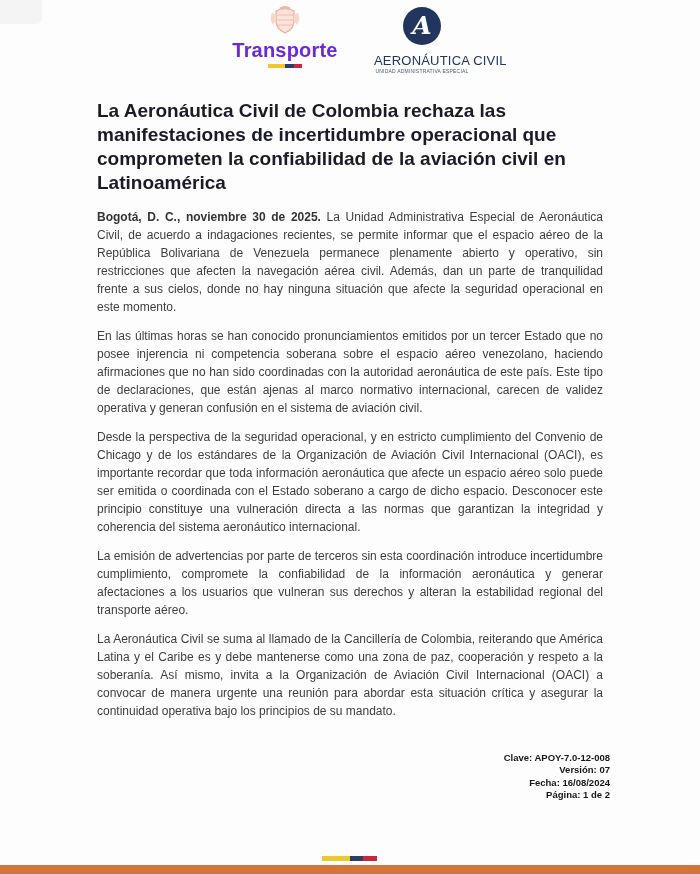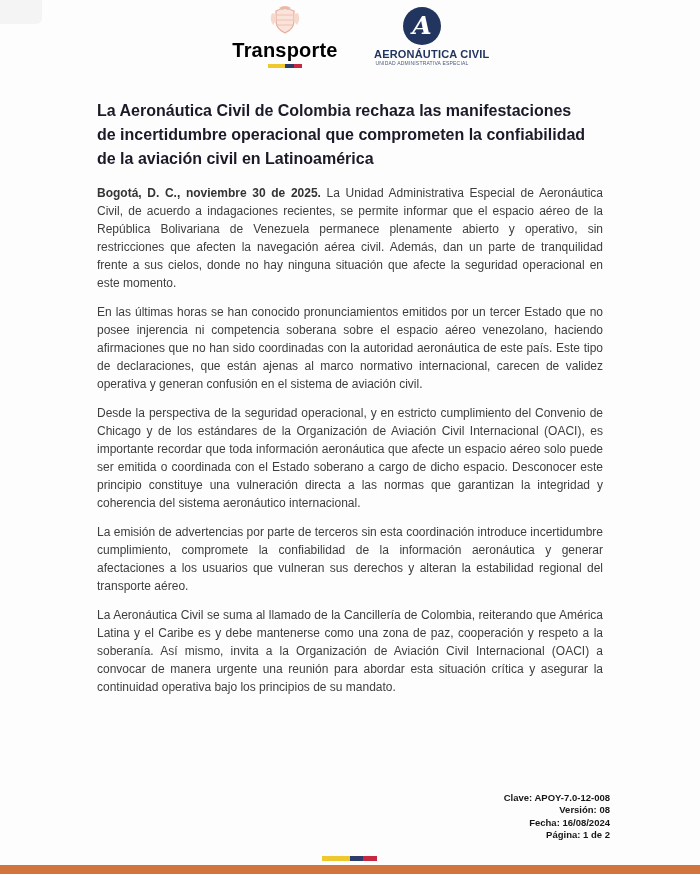--- a/index.html
+++ b/index.html
@@ -17,58 +17,58 @@
   }
   
   .header {
     position: absolute; top: 5px; left: 0; right: 0;
     display: flex; justify-content: center; align-items: flex-start; gap: 34px;
   }
   .logo-transporte { width: 110px; text-align: center; }
   .logo-transporte .arms { display: block; margin: 0 auto; }
   .logo-transporte .label {
     font-size: 20px; font-weight: 700; letter-spacing: .2px;
-    color: #000000; line-height: 1; margin-top: 1px;
+    color: #6d28d9; line-height: 1; margin-top: 1px;
   }
   .mini-flag { width: 34px; height: 4px; margin: 4px auto 0; display: flex; }
   .mini-flag .y { flex: 2; background: #efc72f; }
   .mini-flag .b { flex: 1; background: #2b3d68; }
   .mini-flag .r { flex: 1; background: #c6293f; }
   .logo-aerocivil { width: 96px; text-align: center; padding-top: 2px; }
   .aero-circle {
     width: 38px; height: 38px; border-radius: 50%;
     background: #21355f; margin: 0 auto;
     display: flex; align-items: center; justify-content: center;
   }
   .aero-circle .mono {
     color: #ffffff; font-family: "DejaVu Serif", serif;
     font-style: italic; font-weight: 700; font-size: 25px; line-height: 1;
     transform: translateY(-1px);
   }
   .aero-title {
-    margin-top: 3px; font-size: 11px; font-weight: 700;
+    margin-top: 9px; font-size: 13px; font-weight: 400;
     color: #21355f; letter-spacing: .2px; line-height: 1.1; white-space: nowrap;
   }
   .aero-sub {
     font-size: 5px; color: #4a5a7a; letter-spacing: .2px; line-height: 1.2; white-space: nowrap;
   }
   
   .content { position: absolute; left: 97px; width: 506px; top: 99px; }
   .doc-title {
-    font-size: 16px; font-weight: 700; line-height: 24px;
+    font-size: 19px; font-weight: 700; line-height: 24px;
     color: #1a1a28; margin: 0 12px 13px 0; text-align: left;
   }
   .para {
     font-size: 12px; line-height: 18px; color: #3e3e3e;
     text-align: justify; margin: 0 0 11px 0;
   }
   .para b { color: #343434; }
   
   .doc-meta {
-    position: absolute; right: 90px; top: 792px; text-align: right;
+    position: absolute; right: 90px; top: 752px; text-align: right;
     font-size: 9.5px; font-weight: 700; color: #161616; line-height: 12.4px;
   }
   .flag-bar {
     position: absolute; left: 322px; top: 856px; width: 55px; height: 5px; display: flex;
   }
   .flag-bar .y { flex: 2; background: #efc72f; }
   .flag-bar .b { flex: 1; background: #2b3d68; }
   .flag-bar .r { flex: 1; background: #c6293f; }
   .bottom-bar {
     position: absolute; left: 0; right: 0; bottom: 0; height: 9px;
@@ -129,21 +129,21 @@
 
     <p class="para">La emisión de advertencias por parte de terceros sin esta coordinación introduce incertidumbre cumplimiento, compromete la confiabilidad de la información aeronáutica y generar afectaciones a los usuarios que vulneran sus derechos y alteran la estabilidad regional del transporte aéreo.</p>
 
     <p class="para">La Aeronáutica Civil se suma al llamado de la Cancillería de Colombia, reiterando que América Latina y el Caribe es y debe mantenerse como una zona de paz, cooperación y respeto a la soberanía. Así mismo, invita a la Organización de Aviación Civil Internacional (OACI) a convocar de manera urgente una reunión para abordar esta situación crítica y asegurar la continuidad operativa bajo los principios de su mandato.</p>
 
 
   </div>
 
   <div class="doc-meta">
     <div>Clave: APOY-7.0-12-008</div>
-    <div>Versión: 08</div>
+    <div>Versión: 07</div>
     <div>Fecha: 16/08/2024</div>
     <div>Página: 1 de 2</div>
   </div>
 
   <div class="flag-bar">
     <span class="y"></span>
       <span class="b"></span>
       <span class="r"></span>
   </div>
 

